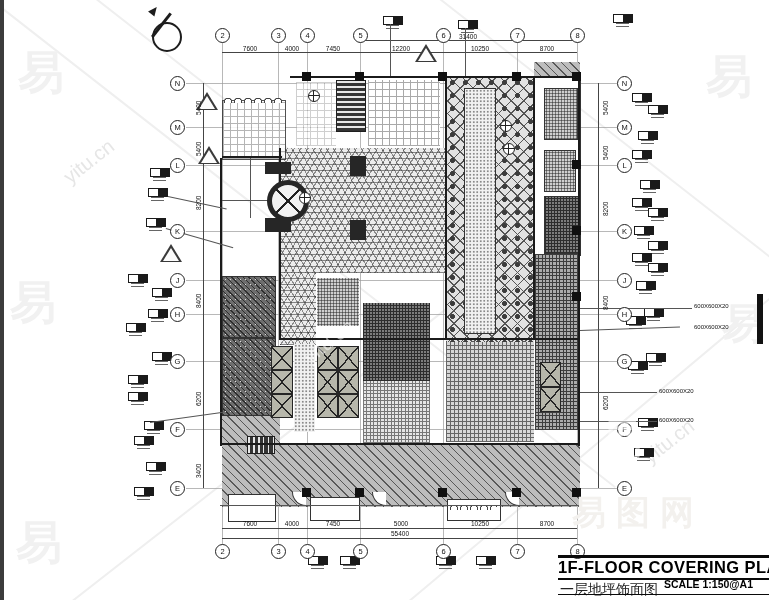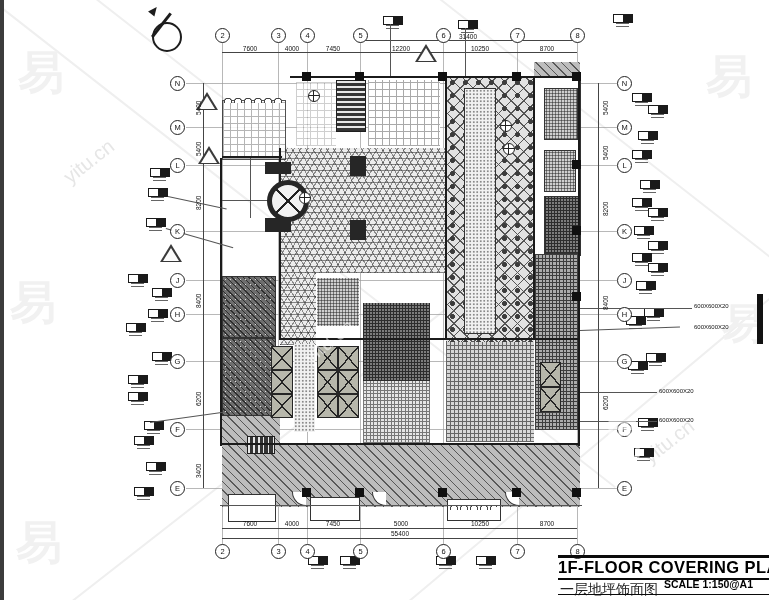--- a/index.html
+++ b/index.html
@@ -348,20 +348,21 @@
   <div class="bub" style="left:617px;top:158px">L</div>
   <div class="bub" style="left:617px;top:224px">K</div>
   <div class="bub" style="left:617px;top:273px">J</div>
   <div class="bub" style="left:617px;top:307px">H</div>
   <div class="bub" style="left:617px;top:354px">G</div>
   <div class="bub" style="left:617px;top:422px">F</div>
   <div class="bub" style="left:617px;top:481px">E</div>
 
   <span class="wm site onplan" style="left:300px;top:330px;font-size:20px">yitu.cn</span>
   <span class="wm onplan" style="left:600px;top:412px;font-size:42px">易</span>
+  <span class="brand" style="left:572px;top:490px">易图网</span>
 
   <div class="tb-bar" style="left:558px;top:555px;width:211px;height:3px"></div>
   <div class="tb-title" style="left:558px;top:558px">1F-FLOOR COVERING PLAN</div>
   <div class="tb-bar" style="left:558px;top:578px;width:211px;height:2px"></div>
   <div class="tb-sub" style="left:560px;top:581px">一层地坪饰面图</div>
   <div class="tb-scale" style="left:664px;top:578px">SCALE 1:150@A1</div>
   <div class="tb-bar" style="left:558px;top:594px;width:211px;height:1px"></div>
 
   <div class="edge" style="left:0;top:0;width:4px;height:600px"></div>
   <div class="edge" style="left:757px;top:294px;width:6px;height:50px;background:#111"></div>

